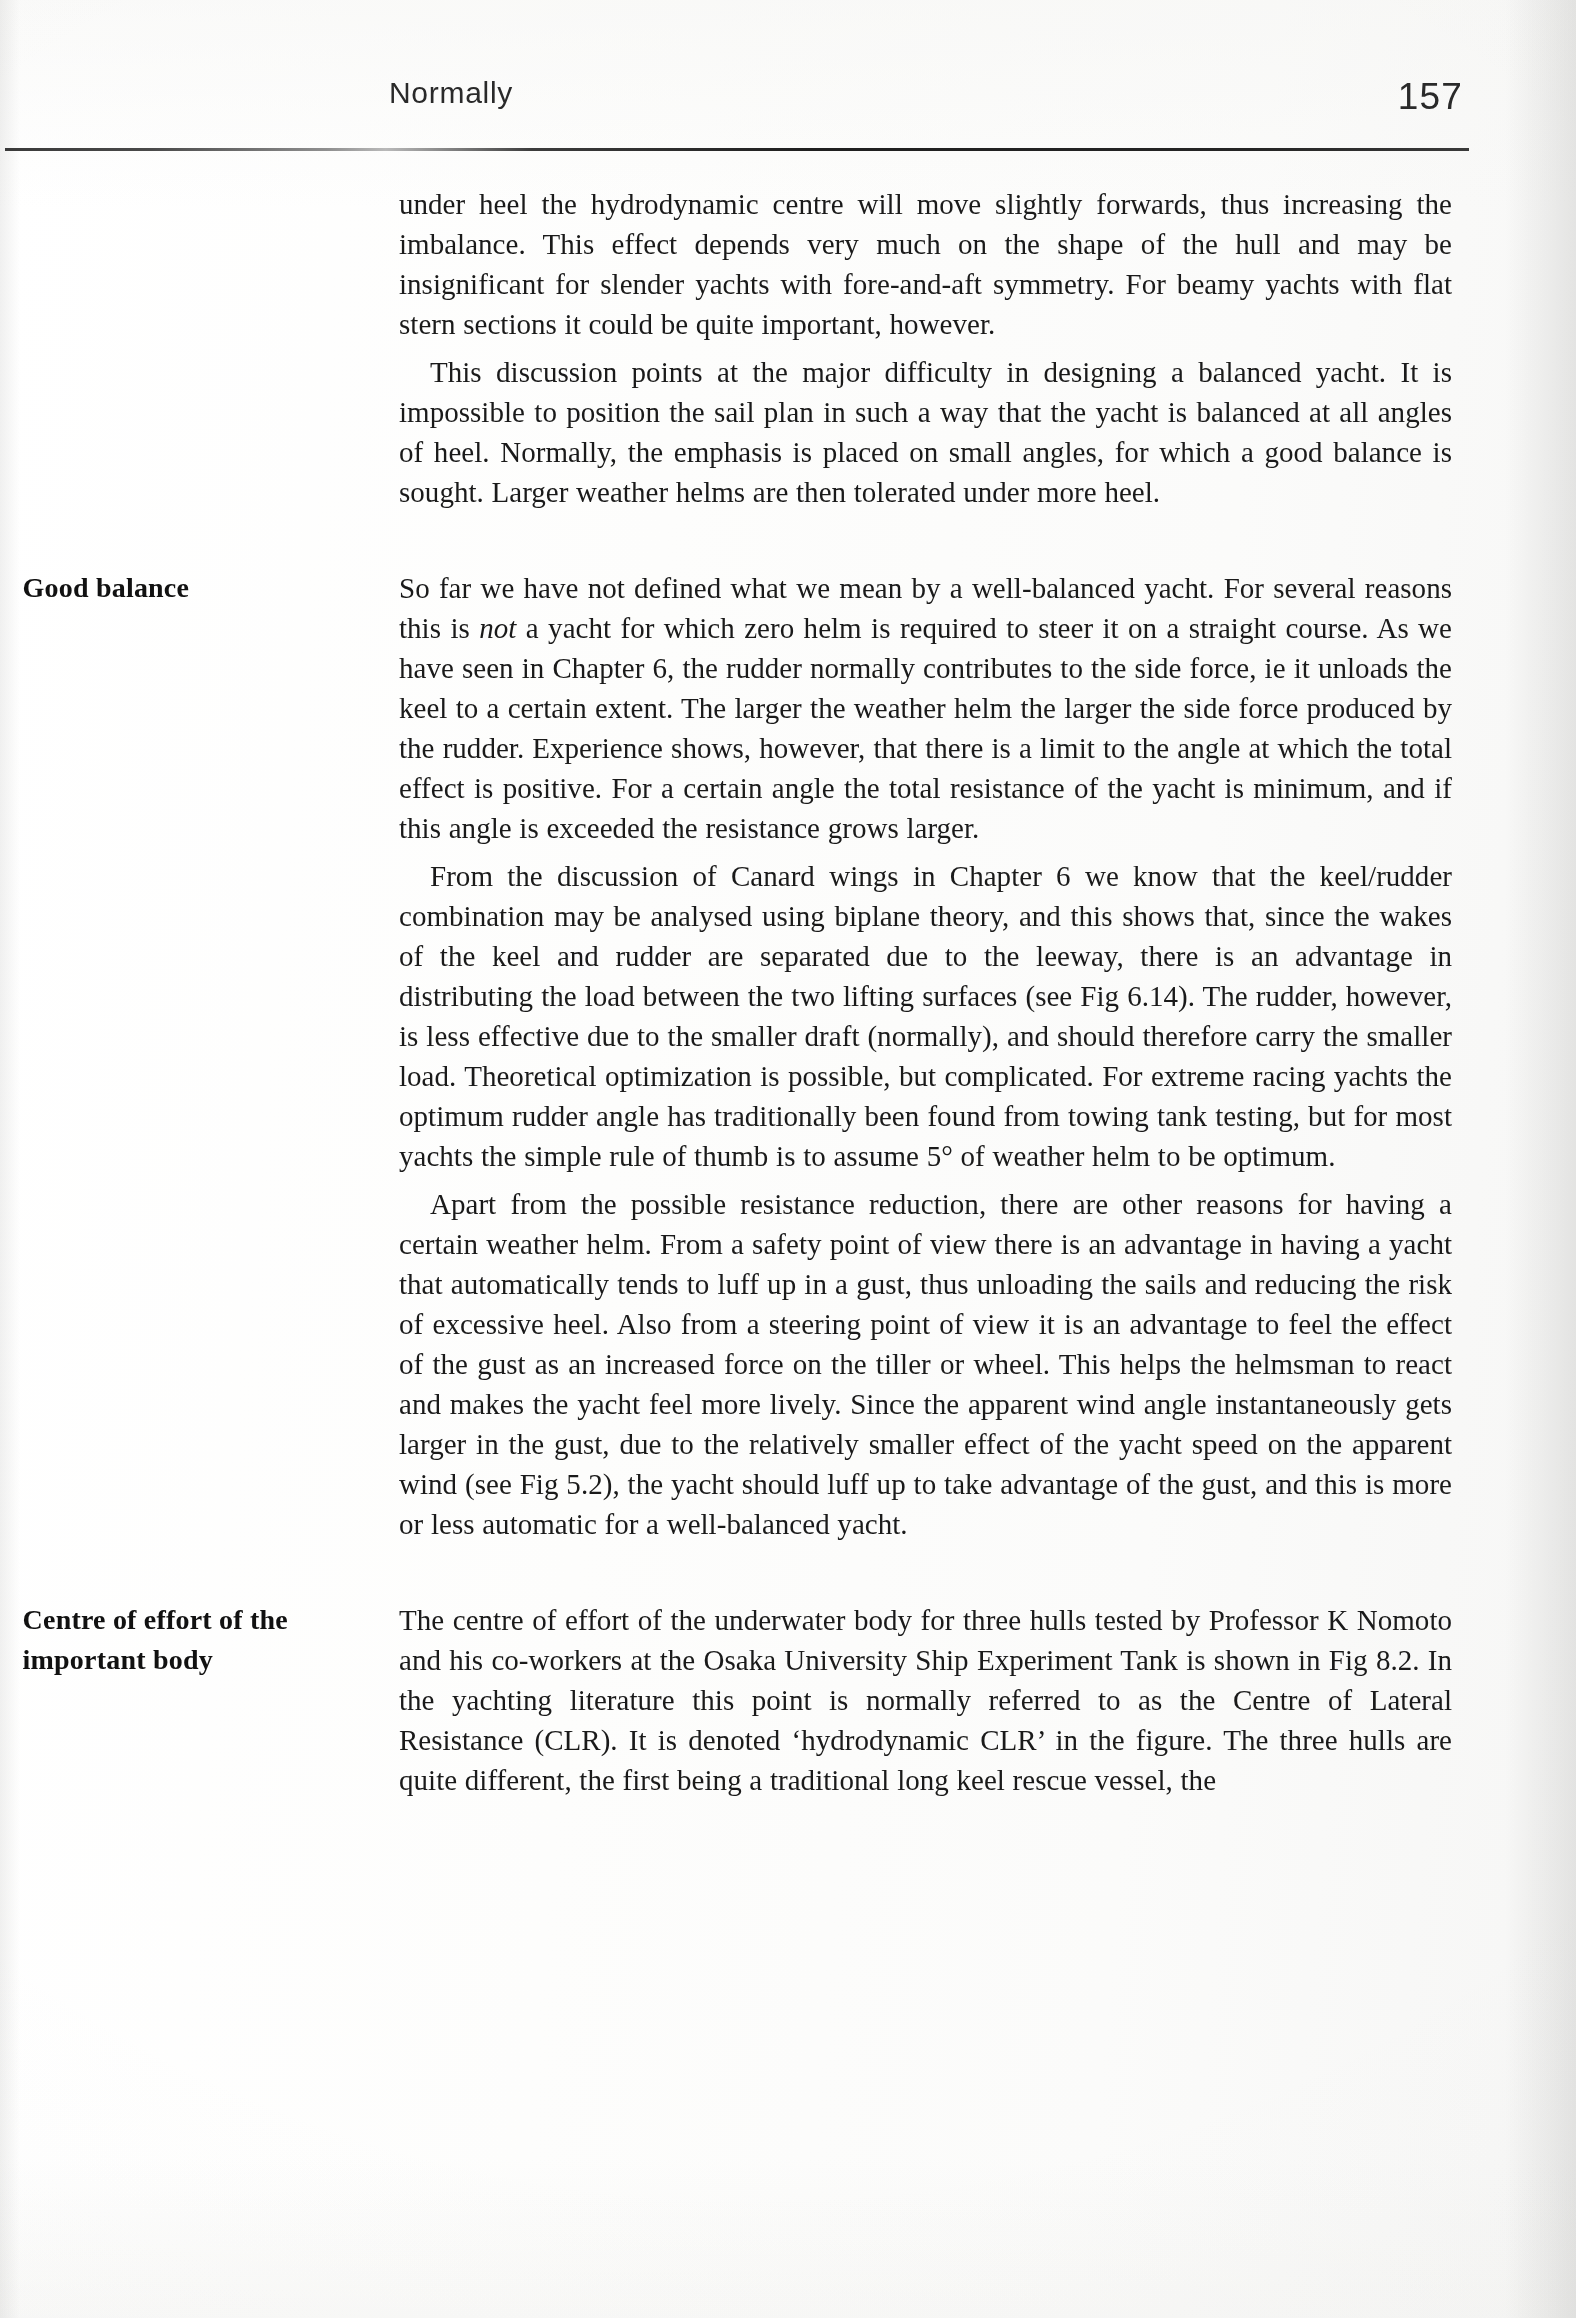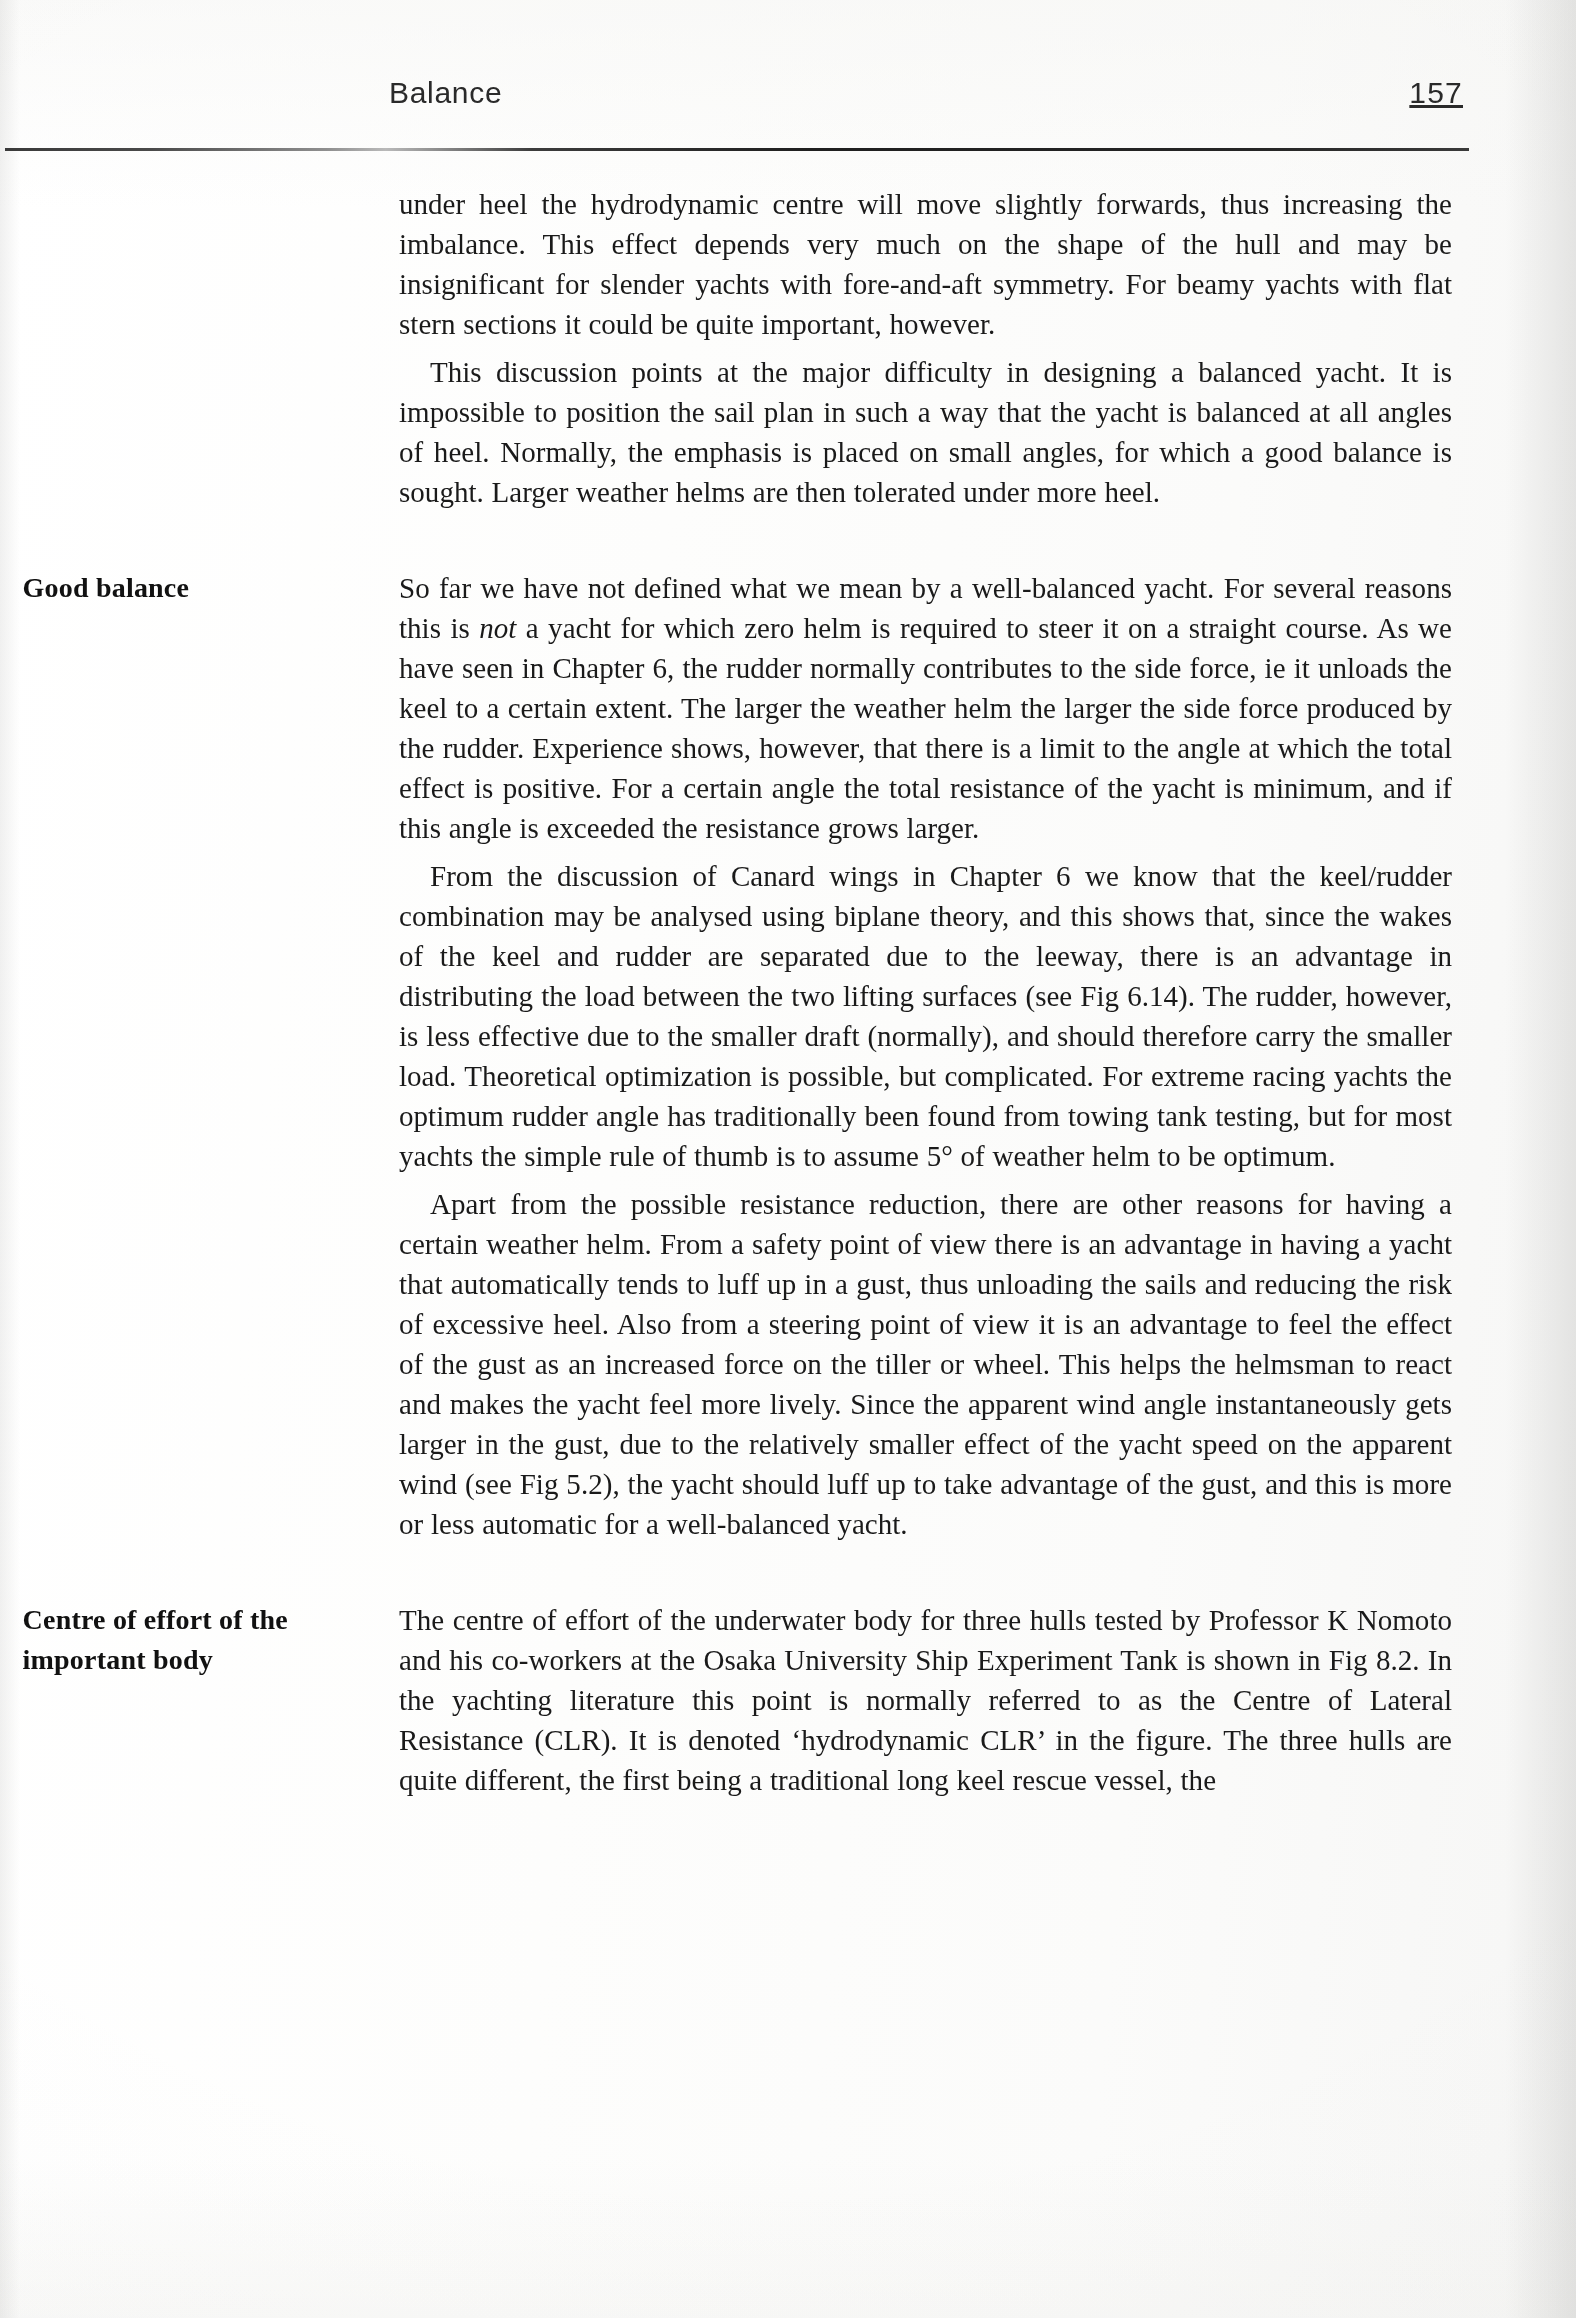--- a/index.html
+++ b/index.html
@@ -56,23 +56,22 @@
     display: flex;
     align-items: flex-start;
     justify-content: space-between;
     font-family: "Liberation Sans", "DejaVu Sans", sans-serif;
     font-weight: 300;
     font-size: 30px;
     letter-spacing: 0.7px;
     color: #2a2a2a;
   }
   .running-head .folio {
-    font-size: 30px;
+    font-size: 37px;
     letter-spacing: 1.2px;
-    text-decoration: underline;
   }
 
   .head-rule {
     position: absolute;
     left: 4.8px;
     right: 107px;
     top: 148px;
     height: 3px;
     background: linear-gradient(90deg,
       #3a3a3a 0%, #4a4a4a 10%, #8f8f8f 22%, #b9b9b9 26%,
@@ -130,21 +129,21 @@
 </head>
 <body>
 
 <div class="page">
 
   <div class="scan-tint"></div>
   <div class="edge-left"></div>
   <div class="edge-right"></div>
 
   <div class="running-head">
-    <span class="title">Balance</span>
+    <span class="title">Normally</span>
     <span class="folio">157</span>
   </div>
   <div class="head-rule"></div>
 
   <div class="body-grid" id="body-grid">
       <div class="block">
         <div class="textcol">
           <p class="noindent">under heel the hydrodynamic centre will move slightly forwards, thus increasing the imbalance. This effect depends very much on the shape of the hull and may be insignificant for slender yachts with fore-and-aft symmetry. For beamy yachts with flat stern sections it could be quite important, however.</p>
           <p>This discussion points at the major difficulty in designing a balanced yacht. It is impossible to position the sail plan in such a way that the yacht is balanced at all angles of heel. Normally, the emphasis is placed on small angles, for which a good balance is sought. Larger weather helms are then tolerated under more heel.</p>
         </div>

